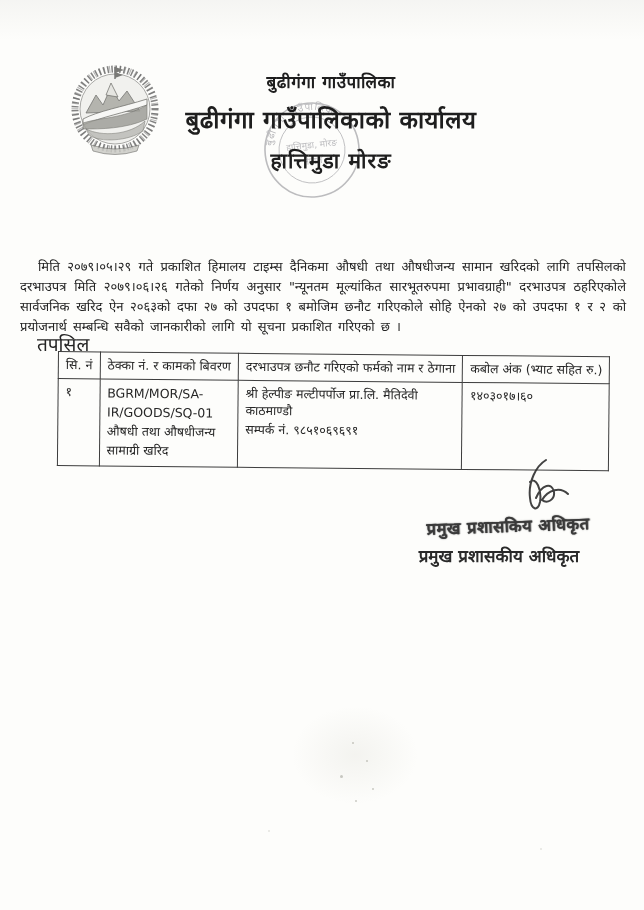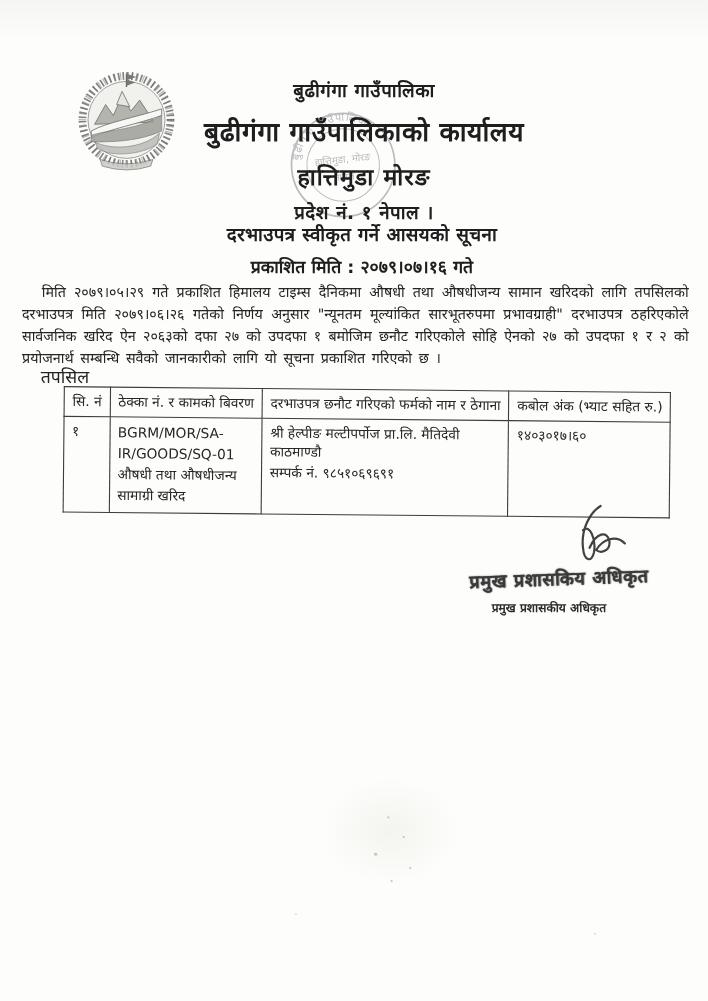--- a/index.html
+++ b/index.html
@@ -29,21 +29,21 @@
   
   .notice{position:absolute;top:201px;left:0;width:100%;padding-left:14px;box-sizing:border-box;text-align:center;z-index:2;}
   .n-title{font-size:17px;font-weight:700;letter-spacing:.3px;}
   .n-date{font-size:16px;font-weight:700;margin-top:7px;}
   
   .bodytext{
     position:absolute;top:257px;left:20px;width:606px;
     font-size:13px;line-height:20px;text-align:justify;text-indent:18px;
     color:#242424;word-spacing:2px;
   }
-  .tapasil{position:absolute;top:331px;left:37px;font-size:16px;color:#242424;}
+  .tapasil{position:absolute;top:331px;left:37px;font-size:19px;color:#242424;}
   
   .doc-table{
     position:absolute;top:351px;left:58px;width:514px;
     border-collapse:collapse;transform:rotate(.55deg);transform-origin:0 0;
     font-size:12.5px;color:#262626;
   }
   .doc-table th,.doc-table td{
     border:1.2px solid #3d3d3d;padding:4px 7px;vertical-align:top;text-align:left;
     font-weight:500;
   }
@@ -57,21 +57,21 @@
   .firm-contact{margin-top:2px;}
   
   .sign-area{position:absolute;left:392px;top:456px;width:232px;text-align:center;z-index:2;}
   .sig-svg{display:block;margin:0 auto -6px 110px;}
   .stamp-text{
     font-size:16.5px;font-weight:700;white-space:nowrap;letter-spacing:.5px;
     color:#3a3a3a;transform:rotate(-2deg);
     text-shadow:0 0 1.3px rgba(55,55,55,.85), 1px 0 0 rgba(70,70,70,.35);
   }
   .signer-name{font-size:13px;font-weight:700;margin-top:-1px;margin-right:36px;color:#2a2a2a;}
-  .signer-desig{font-size:11px;font-weight:700;margin-top:7px;margin-right:18px;color:#2a2a2a;}
+  .signer-desig{font-size:17px;font-weight:700;margin-top:7px;margin-right:18px;color:#2a2a2a;}
   
   .speck{position:absolute;width:2px;height:2px;border-radius:50%;background:rgba(110,108,95,.35);}
 </style>
 </head>
 <body>
 
 <div class="page">
 
   <svg class="emblem" viewBox="0 0 110 110" aria-hidden="true">
     <circle cx="55" cy="50" r="40" fill="none" stroke="#4a4a4a" stroke-width="7" stroke-dasharray="1.5 2.6" opacity=".75"></circle>
@@ -97,27 +97,22 @@
       <textPath href="#arcTop" startOffset="8">बुढीगंगा गाउँपालिका</textPath>
     </text>
     <text x="62" y="60" text-anchor="middle" font-size="9" fill="#4d4d58">हात्तिमुडा, मोरङ</text>
     <text x="62" y="76" text-anchor="middle" font-size="9" fill="#4d4d58">नेपाल</text>
   </svg>
 
   <div class="header">
     <div class="h-line1">बुढीगंगा गाउँपालिका</div>
     <div class="h-line2">बुढीगंगा गाउँपालिकाको कार्यालय</div>
     <div class="h-line3">हात्तिमुडा मोरङ</div>
-    <div class="h-line4">प्रदेश नं. १ नेपाल ।</div>
   </div>
 
-  <div class="notice">
-    <div class="n-title">दरभाउपत्र स्वीकृत गर्ने आसयको सूचना</div>
-    <div class="n-date">प्रकाशित मिति : २०७९।०७।१६ गते</div>
-  </div>
 
   <div class="bodytext">मिति २०७९।०५।२९ गते प्रकाशित हिमालय टाइम्स दैनिकमा औषधी तथा औषधीजन्य सामान खरिदको लागि तपसिलको दरभाउपत्र मिति २०७९।०६।२६ गतेको निर्णय अनुसार "न्यूनतम मूल्यांकित सारभूतरुपमा प्रभावग्राही" दरभाउपत्र ठहरिएकोले सार्वजनिक खरिद ऐन २०६३को दफा २७ को उपदफा १ बमोजिम छनौट गरिएकोले सोहि ऐनको २७ को उपदफा १ र २ को प्रयोजनार्थ सम्बन्धि सवैको जानकारीको लागि यो सूचना प्रकाशित गरिएको छ ।</div>
   <div class="tapasil">तपसिल</div>
 
   <table class="doc-table">
     <thead>
       <tr>
         <th class="col-sn">सि. नं</th>
         <th class="col-contract">ठेक्का नं. र कामको बिवरण</th>
         <th class="col-firm">दरभाउपत्र छनौट गरिएको फर्मको नाम र ठेगाना</th>

